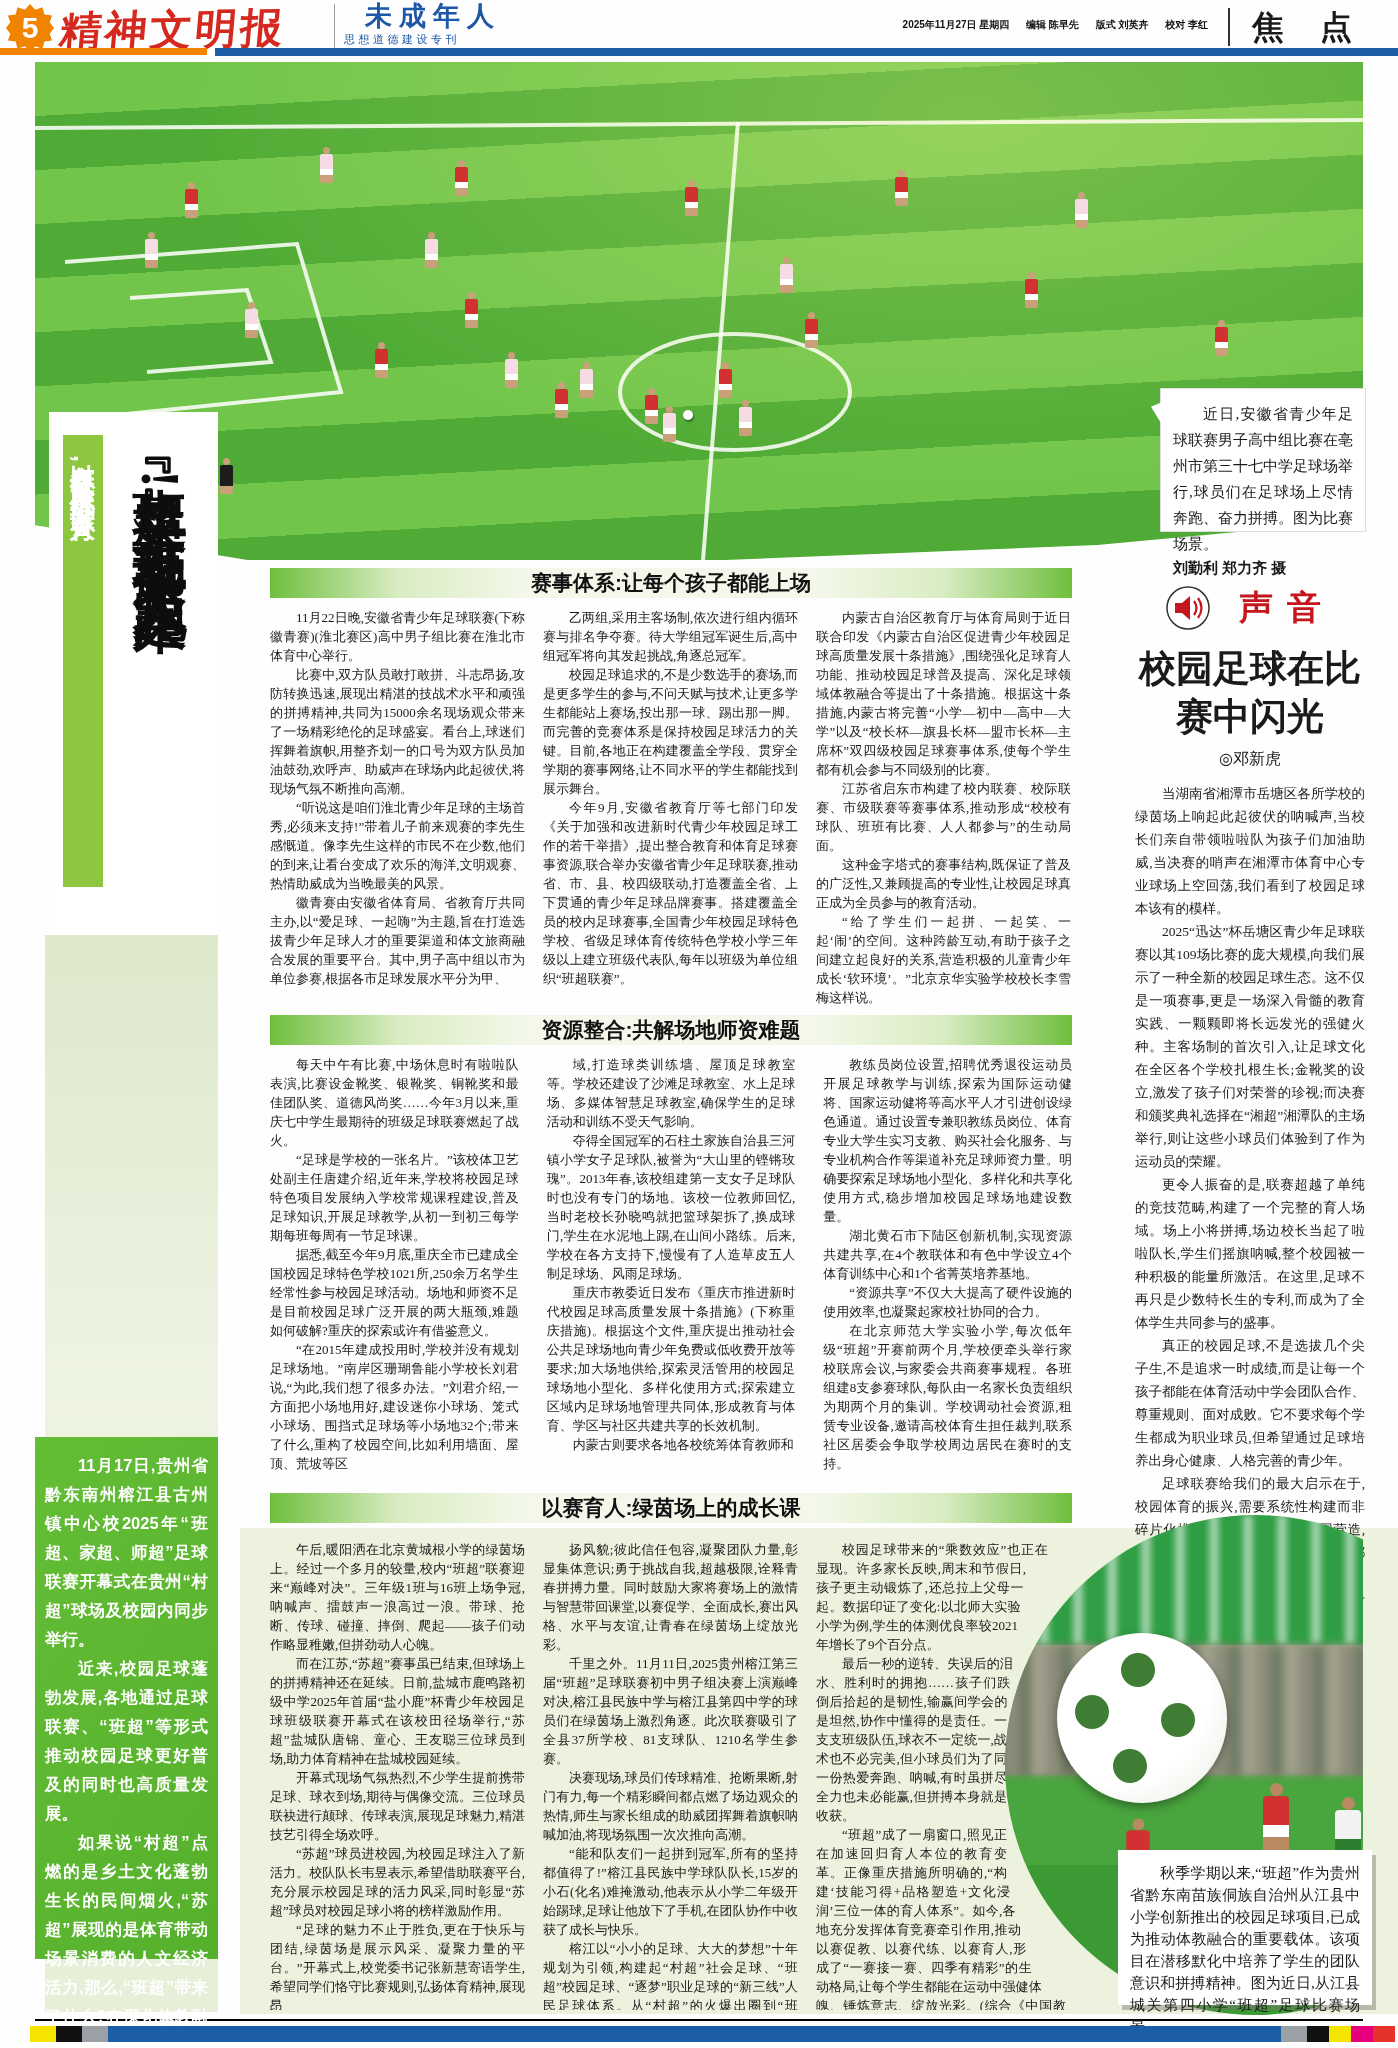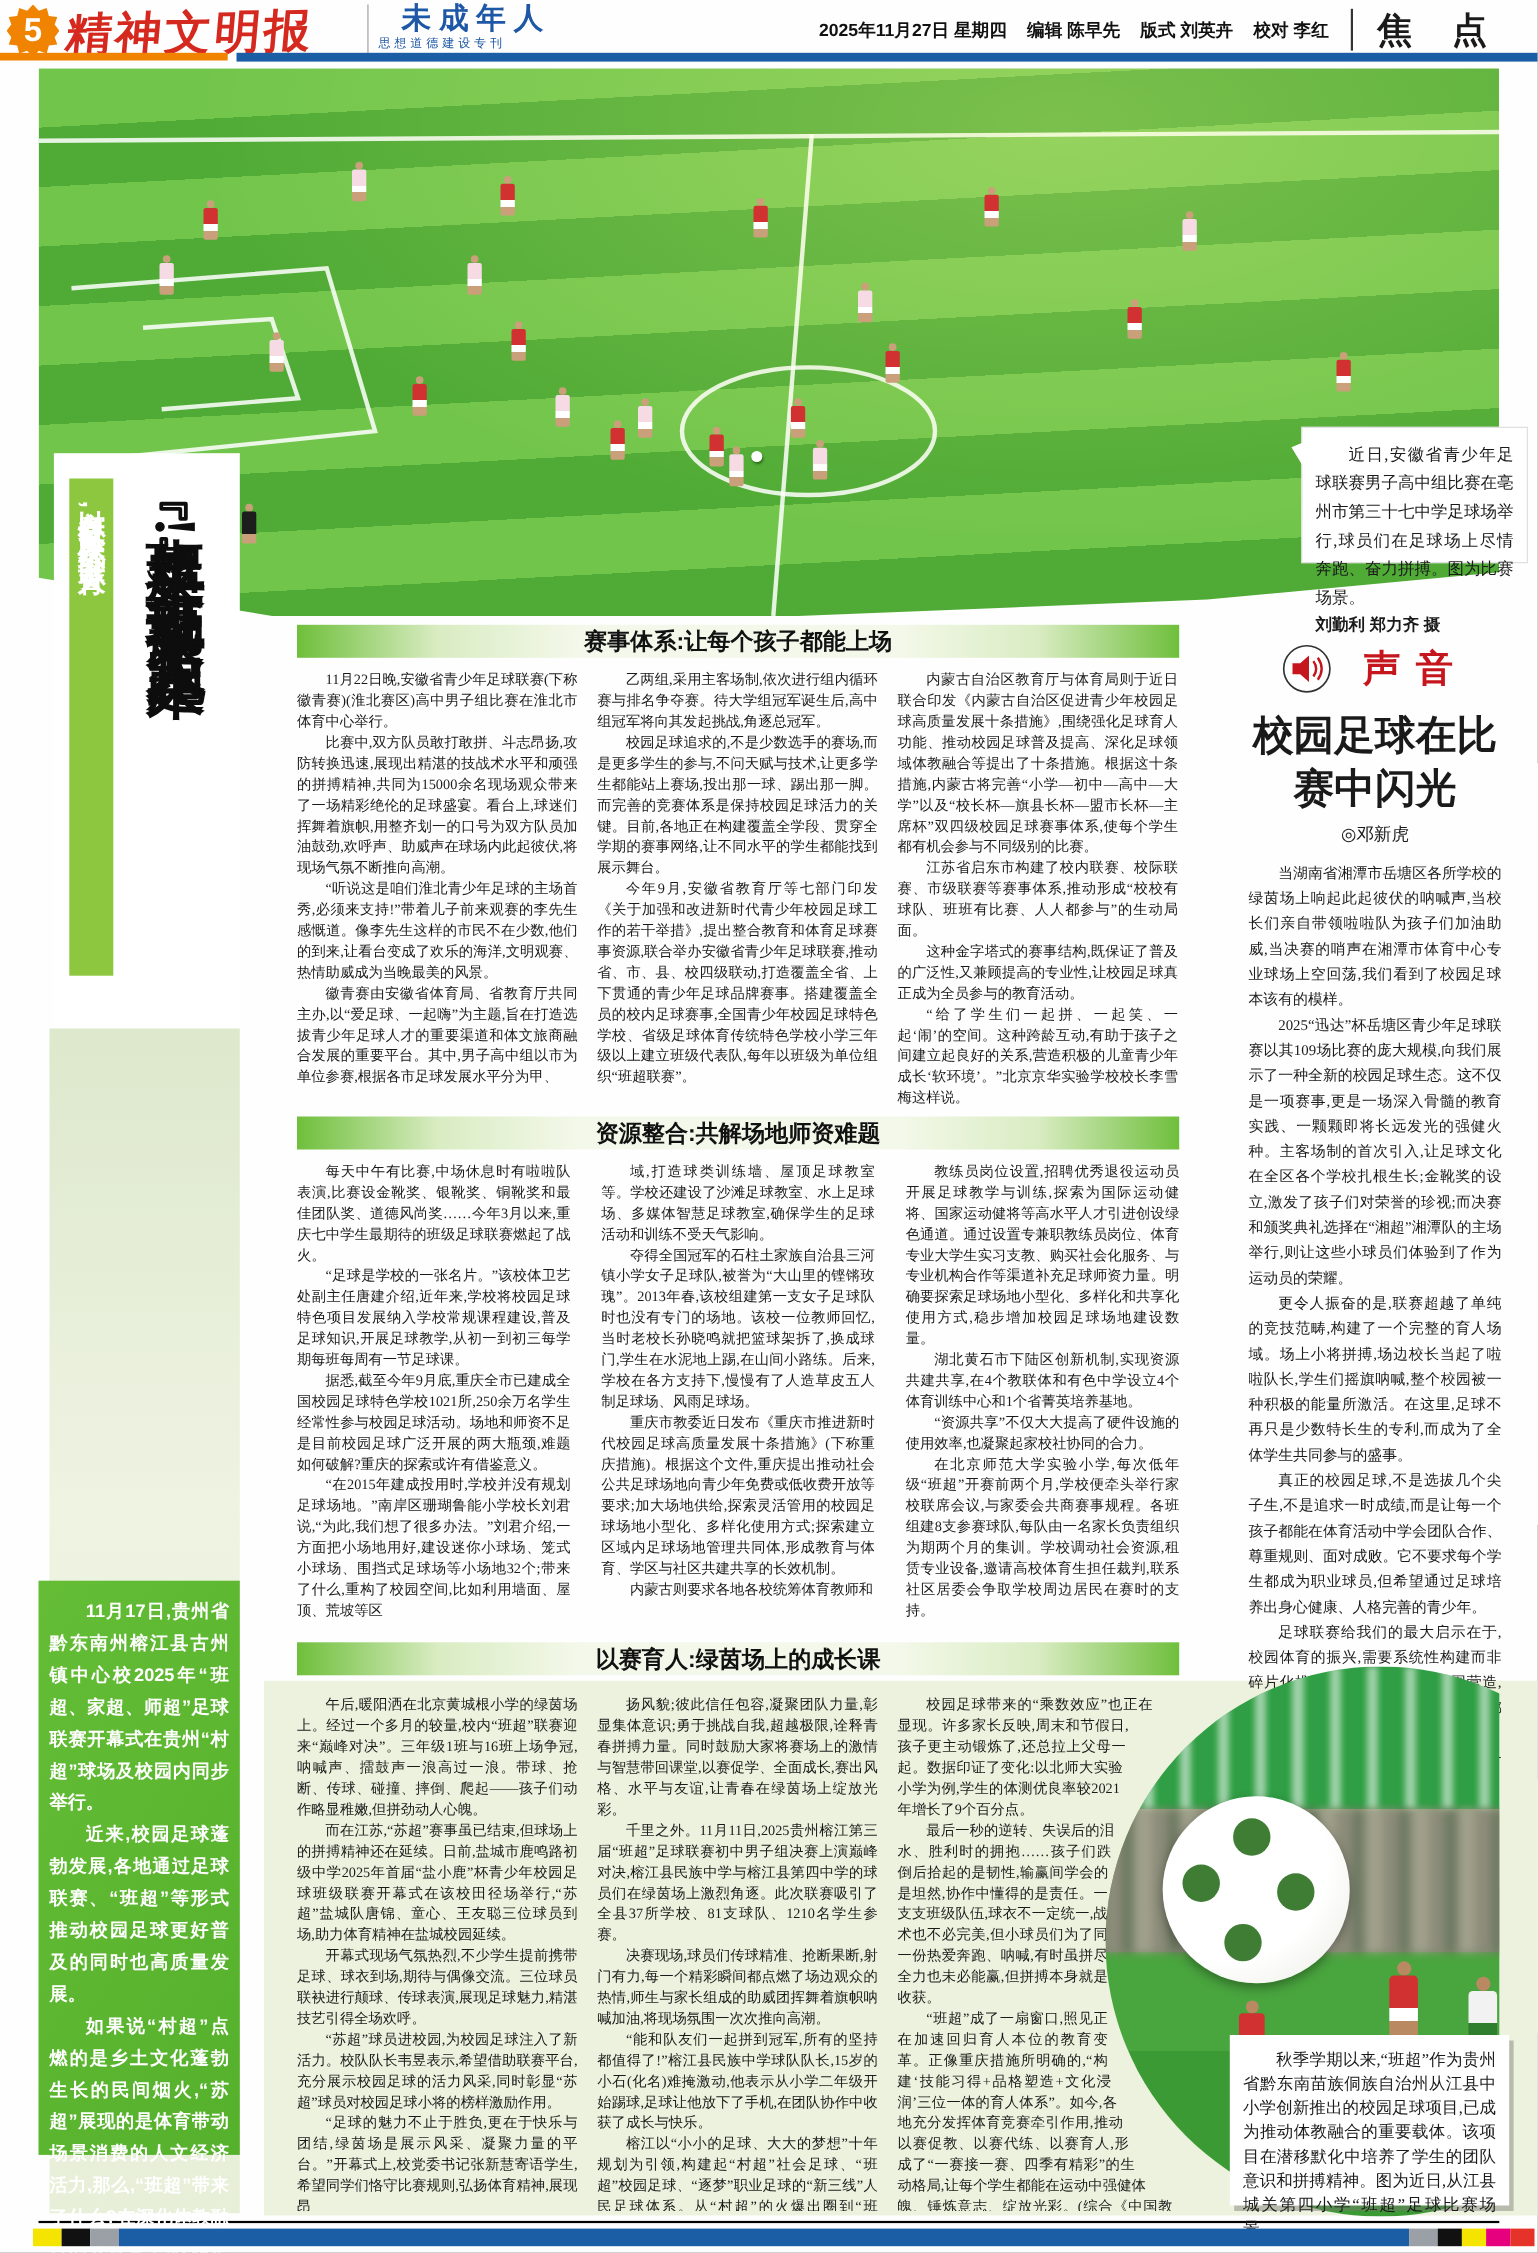--- a/index.html
+++ b/index.html
@@ -9,21 +9,21 @@
   .badge{position:absolute;left:6px;top:4px;width:48px;height:48px;background:#f08300;
          clip-path:polygon(50% 0,61% 12%,76% 7%,80% 22%,96% 24%,91% 38%,100% 50%,91% 62%,96% 76%,80% 78%,76% 93%,61% 88%,50% 100%,39% 88%,24% 93%,20% 78%,4% 76%,9% 62%,0 50%,9% 38%,4% 24%,20% 22%,24% 7%,39% 12%);
          display:flex;align-items:center;justify-content:center;color:#fff;font-size:30px;font-weight:bold;
          font-family:"Liberation Sans",sans-serif;}
   .mast-title{position:absolute;left:60px;top:2px;font-size:42px;font-weight:bold;color:#d5281e;
               transform:skewX(-6deg) rotate(-1deg);letter-spacing:3px;white-space:nowrap;}
   .mast-divider{position:absolute;left:334px;top:4px;width:1px;height:44px;background:#999;}
   .supp{position:absolute;left:344px;top:2px;color:#1e57a5;font-family:"Liberation Sans",sans-serif;}
   .supp-main{font-size:27px;font-weight:bold;letter-spacing:7px;line-height:28px;margin-left:21px;}
   .supp-sub{font-size:11px;letter-spacing:3.5px;margin-top:2px;}
-  .dateline{position:absolute;top:18px;right:190px;font-size:16px;font-weight:bold;
+  .dateline{position:absolute;top:18px;right:190px;font-size:10px;font-weight:bold;
             font-family:"Liberation Sans",sans-serif;color:#111;white-space:nowrap;}
   .dateline span{margin-left:14px;}
   .section-divider{position:absolute;right:168px;top:8px;width:2px;height:38px;background:#333;}
   .section-name{position:absolute;right:10px;top:6px;font-size:32px;letter-spacing:36px;font-weight:bold;
                 font-family:"Liberation Serif",serif;}
   .rule-orange{position:absolute;left:0;top:48px;width:207px;height:7px;background:#f08300;}
   .rule-blue{position:absolute;left:215px;top:48px;width:1183px;height:8px;background:#1b5ea6;}
   
   .lead-photo{position:absolute;left:35px;top:62px;width:1328px;height:498px;overflow:hidden;
     clip-path:polygon(0 0,100% 0,100% 92%,80% 97%,52% 100%,16% 100%,0 93%);
@@ -31,22 +31,22 @@
   .lead-photo .glare{position:absolute;inset:0;background:radial-gradient(ellipse at 70% 10%,rgba(255,255,150,.25),transparent 60%);}
   .player{position:absolute;width:13px;height:36px;z-index:3;}
   .player::before{content:"";position:absolute;top:0;left:3px;width:7px;height:7px;border-radius:50%;background:#caa07a;}
   .player::after{content:"";position:absolute;top:7px;left:0;width:13px;height:29px;
     background:linear-gradient(var(--shirt) 0 52%,var(--shorts) 52% 72%,#caa07a 72% 100%);border-radius:2px;}
   .p-red{--shirt:#d23131;--shorts:#ffffff;}
   .p-white{--shirt:#f6dbe4;--shorts:#ffffff;}
   .p-ref{--shirt:#1d1d1d;--shorts:#1d1d1d;width:15px;height:44px;}
   .ball{position:absolute;width:10px;height:10px;border-radius:50%;background:#fff;box-shadow:1px 2px 2px rgba(0,60,0,.5);}
   
-  .bubble{position:absolute;left:1160px;top:388px;width:206px;height:124px;background:#fff;z-index:5;
-          border:1px solid #ddd;padding:12px 12px 8px;box-sizing:border-box;margin-left:23px;}
+  .bubble{position:absolute;left:1160px;top:388px;width:206px;height:144px;background:#fff;z-index:5;
+          border:1px solid #ddd;padding:12px 12px 8px;box-sizing:border-box;}
   .bubble::before{content:"";position:absolute;left:-22px;top:6px;border:12px solid transparent;
           border-right:14px solid #fff;transform:rotate(18deg);}
   .bubble .cap{font-size:15px;line-height:26px;text-align:justify;text-indent:2em;font-style:normal;}
   .bubble .credit{display:block;text-align:left;font-weight:bold;font-size:15px;
           font-family:"Liberation Sans",sans-serif;margin-top:2px;}
   
   .panel-white{position:absolute;left:49px;top:412px;width:169px;height:523px;background:#fff;z-index:4;}
   .panel-pale{position:absolute;left:45px;top:935px;width:173px;height:1077px;z-index:4;
               background:linear-gradient(#dde8cc,#eef3e2 40%,#e7efd8);}
   .slogan-strip{position:absolute;left:63px;top:435px;width:40px;height:452px;background:#8dc63f;z-index:6;

